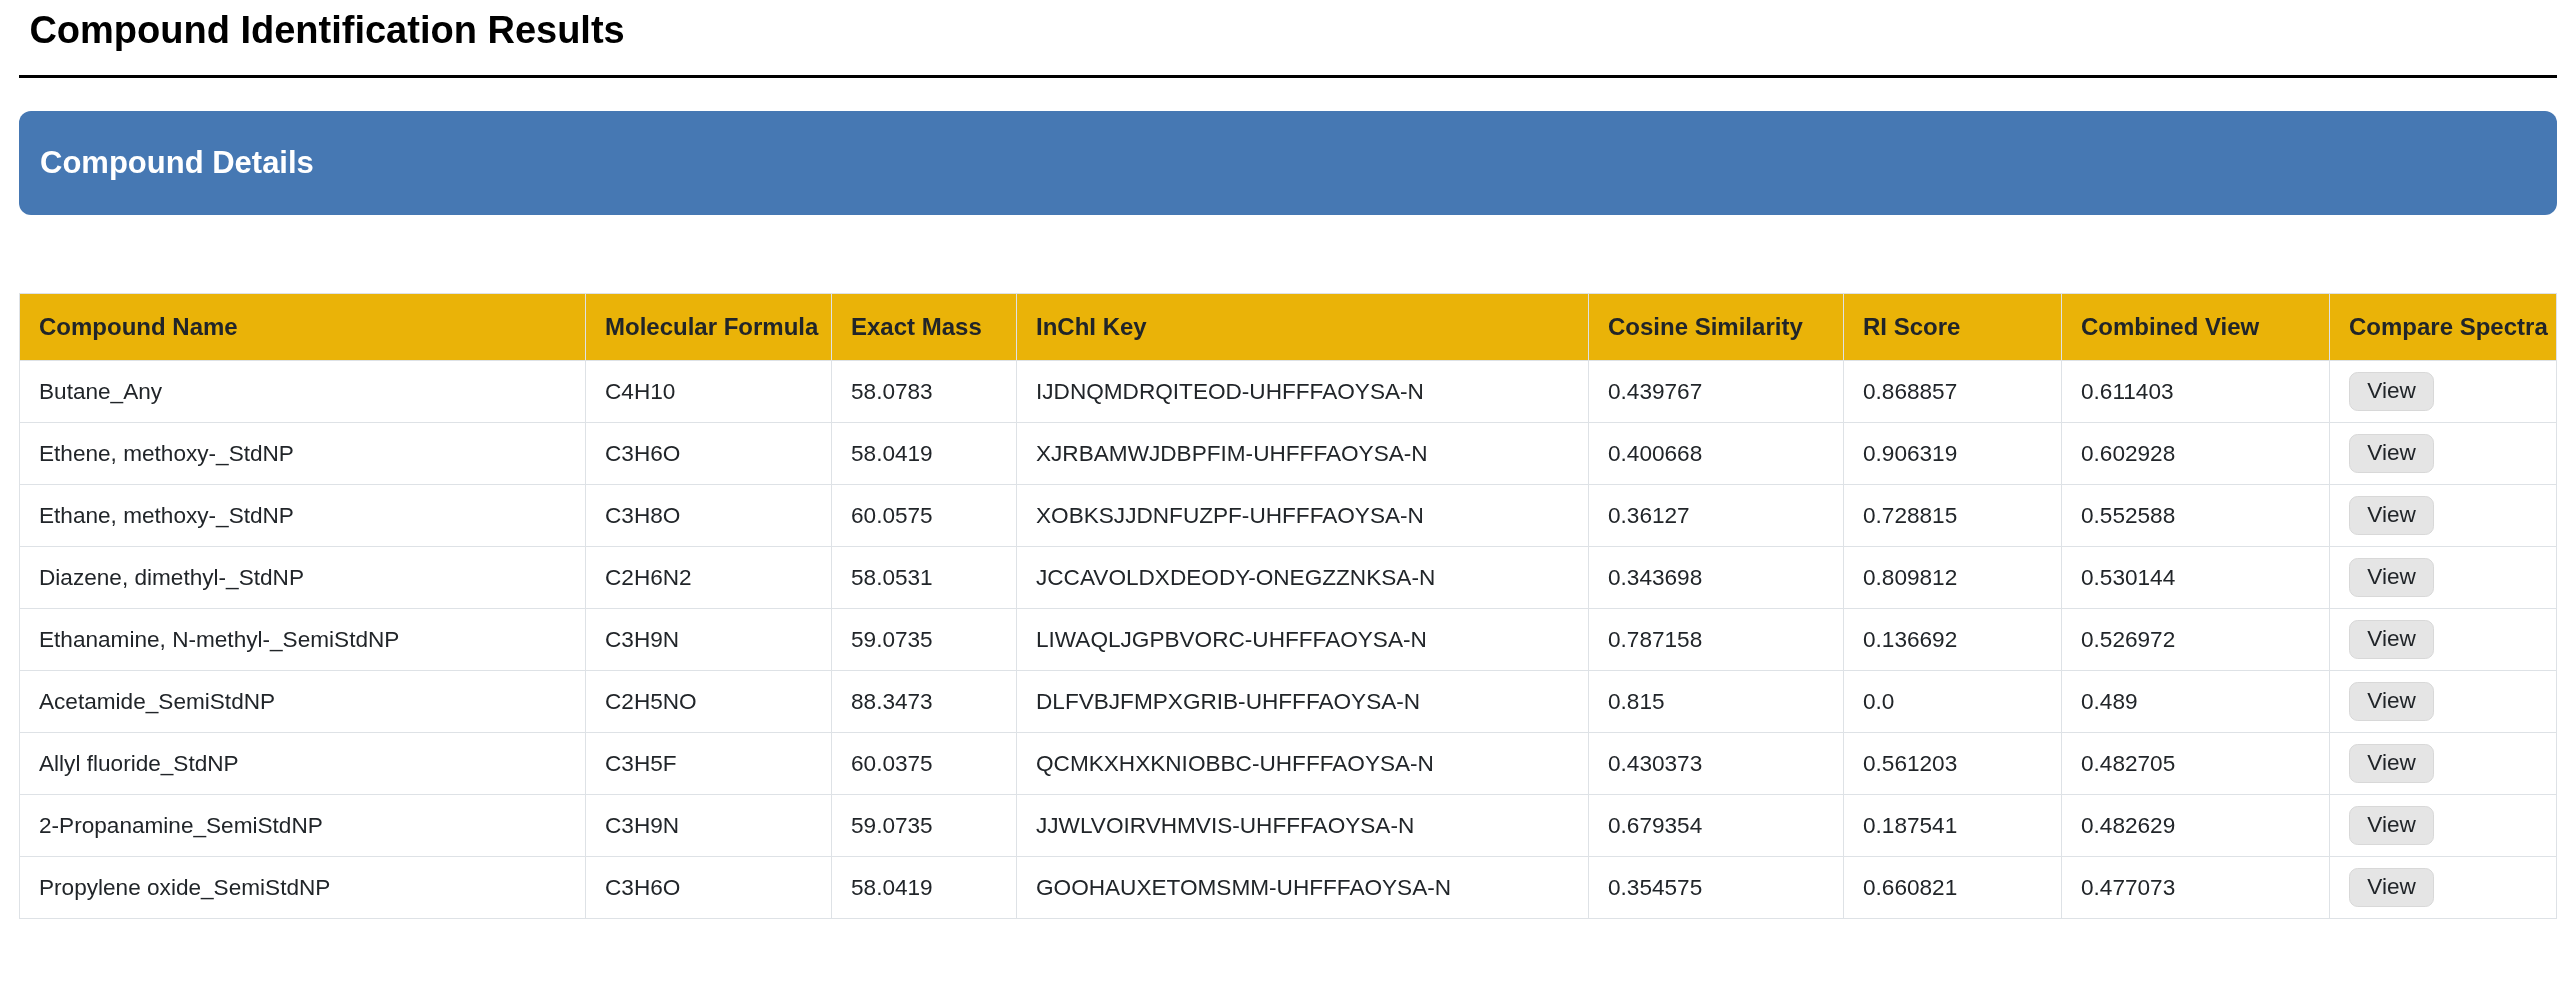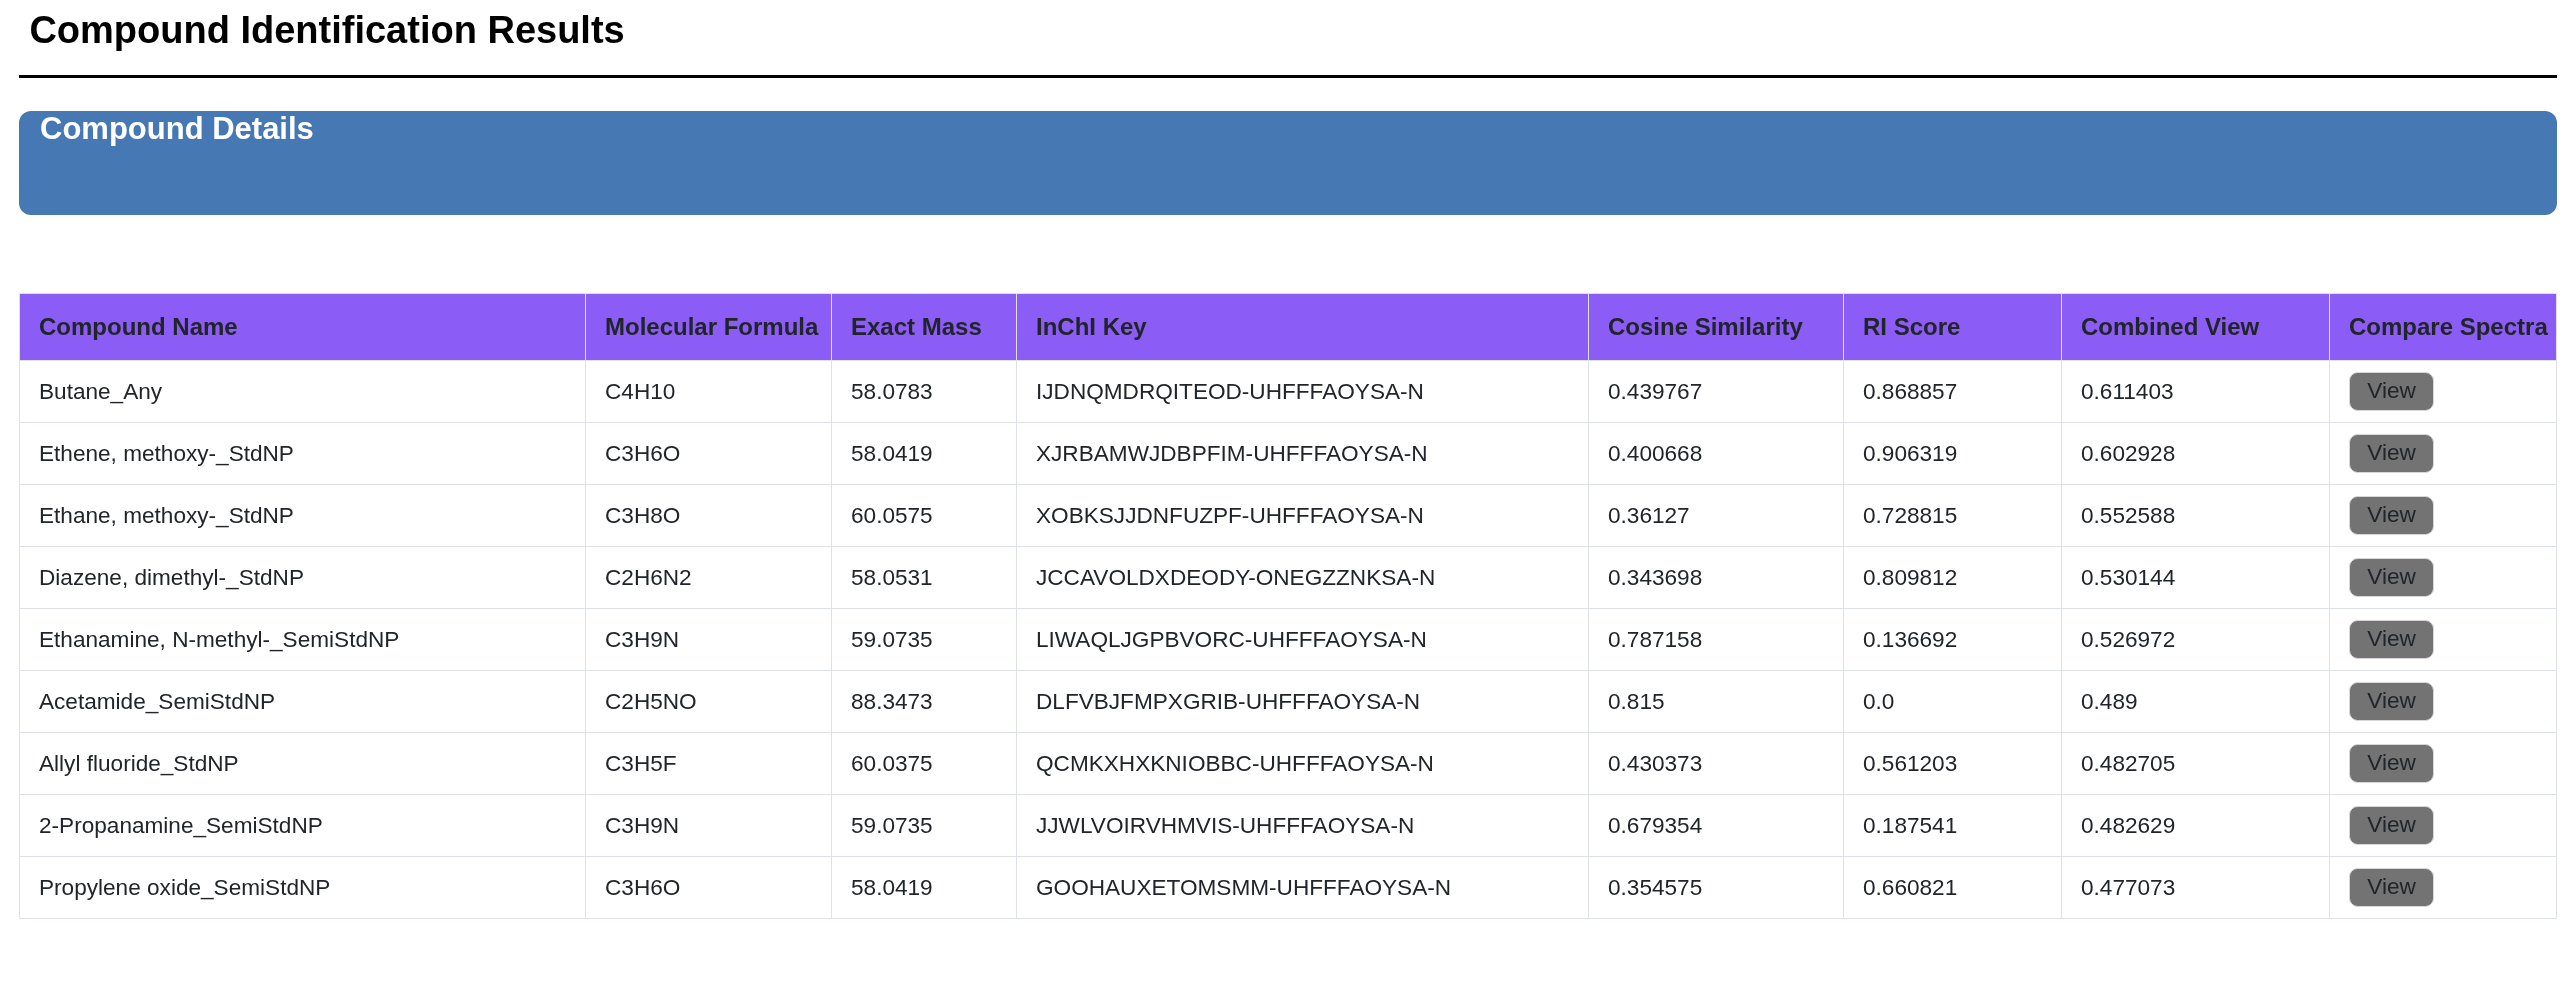--- a/index.html
+++ b/index.html
@@ -26,20 +26,21 @@
   hr.title-divider {
     border: 0;
     border-top: 3.5px solid #000000;
     margin: 27px 0 0 0;
   }
   .panel {
     margin-top: 33px;
     height: 104px;
     border-radius: 12px;
     display: flex;
+    align-items: center;
     padding: 0 21px;
   }
   .panel-title {
     color: #ffffff;
     font-size: 31px;
     font-weight: 700;
     margin: 0;
   }
   table.results {
     margin-top: 78px;
@@ -49,40 +50,40 @@
   }
   table.results th, table.results td {
     border: 1.7px solid #dee2e6;
     text-align: left;
     vertical-align: middle;
     padding: 0 19px;
     overflow: hidden;
     white-space: nowrap;
   }
   table.results thead th {
-    background: #8b5cf6;
+    background: #eab308;
     font-size: 24px;
     font-weight: 700;
     height: 67px;
     color: #212529;
   }
   table.results tbody td {
     background: #ffffff;
     font-size: 22.6px;
     font-weight: 400;
     height: 62px;
     color: #212529;
   }
   .view-btn {
     display: inline-block;
     font-family: inherit;
     font-size: 22.6px;
     line-height: 1;
     color: #212529;
-    background: #737373;
+    background: #e5e5e5;
     border: 1.7px solid #d8d8d8;
     border-radius: 8.7px;
     padding: 7px 17.3px 7.8px 17.3px;
     cursor: pointer;
   }
 </style>
 </head>
 <body>
 
 <div class="content">

